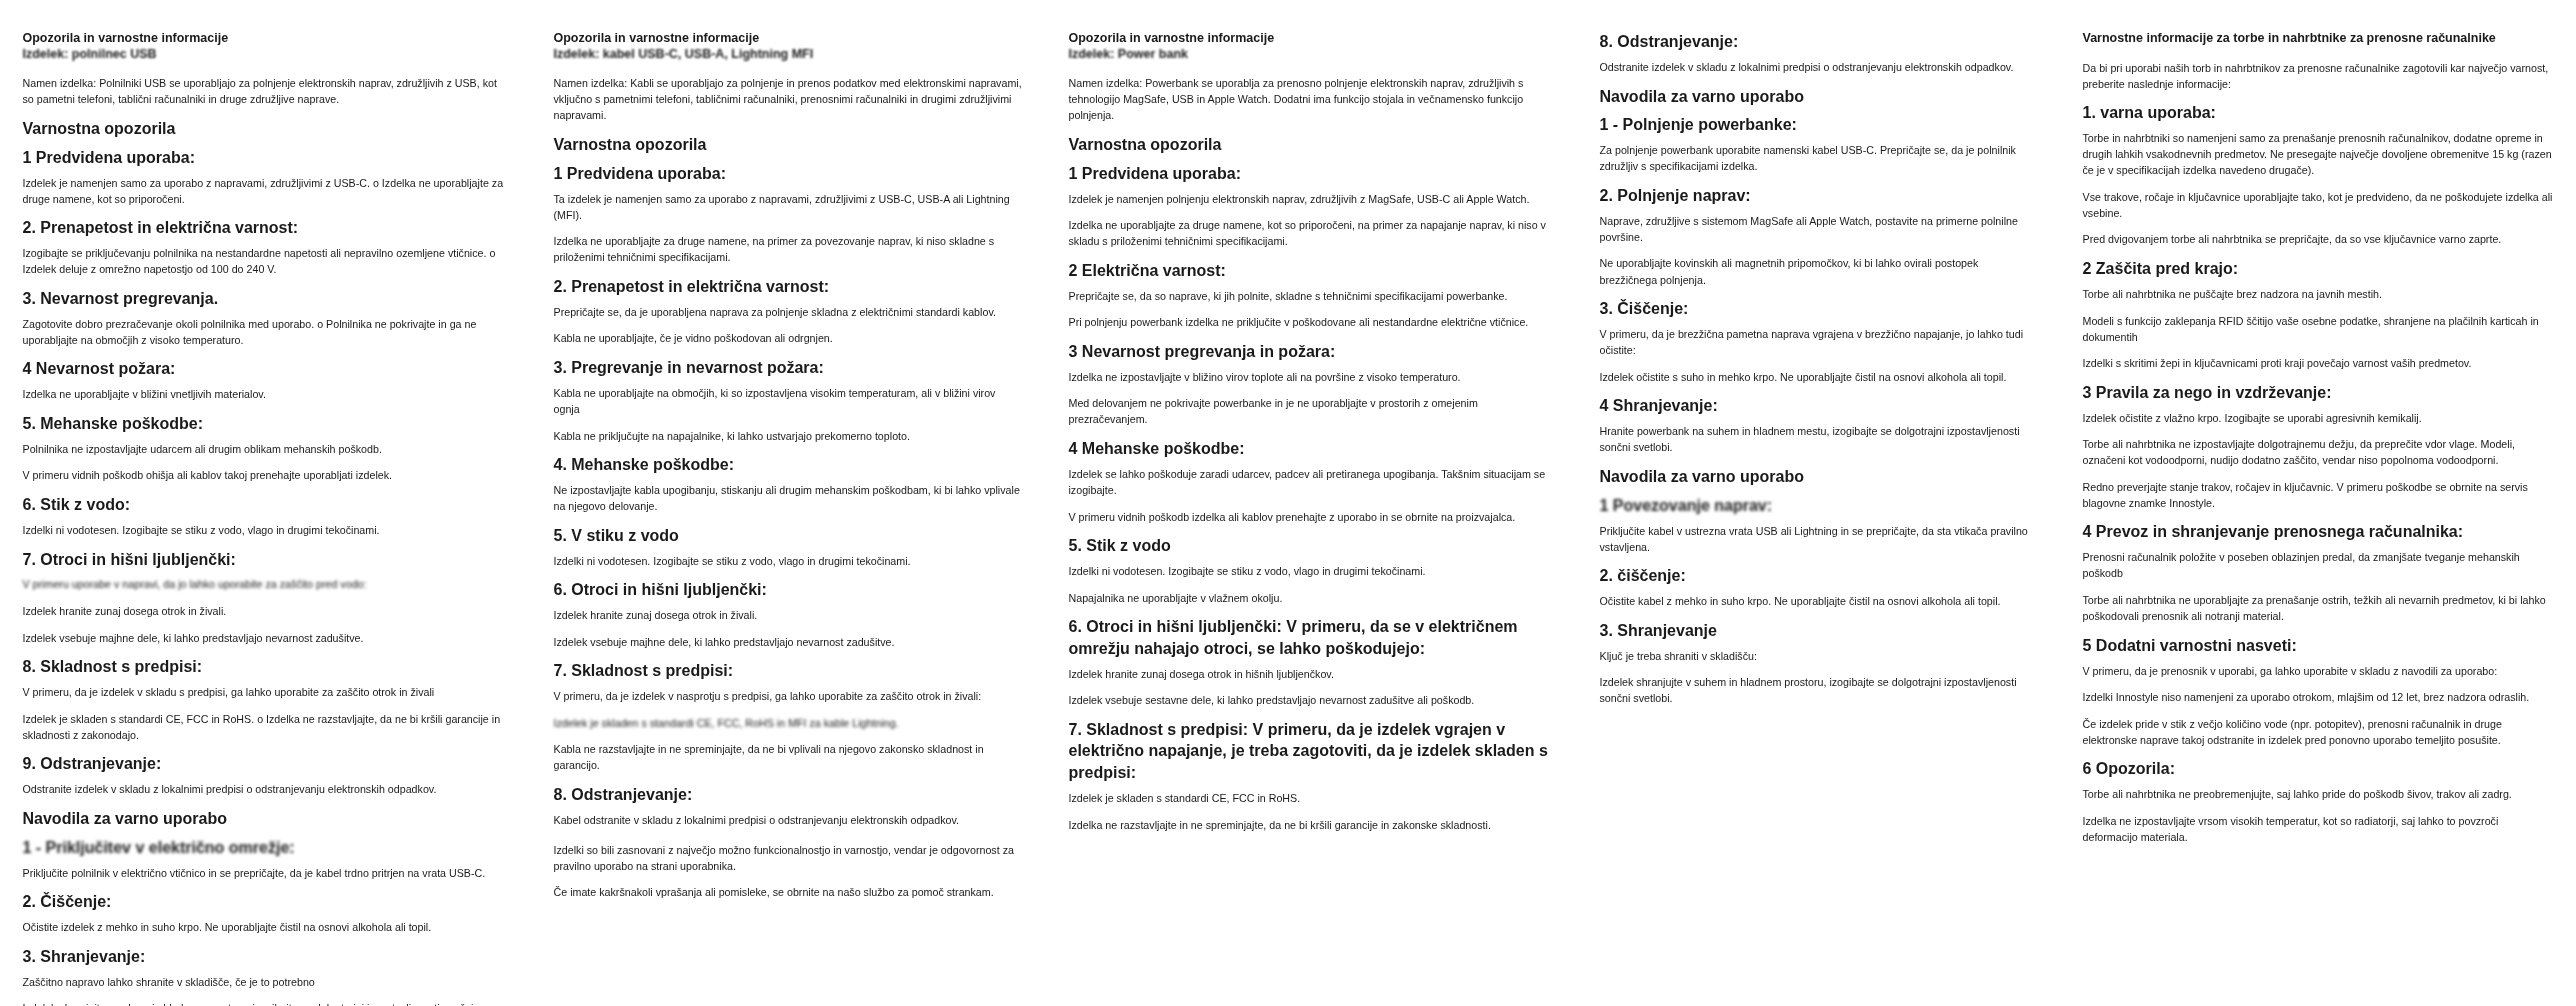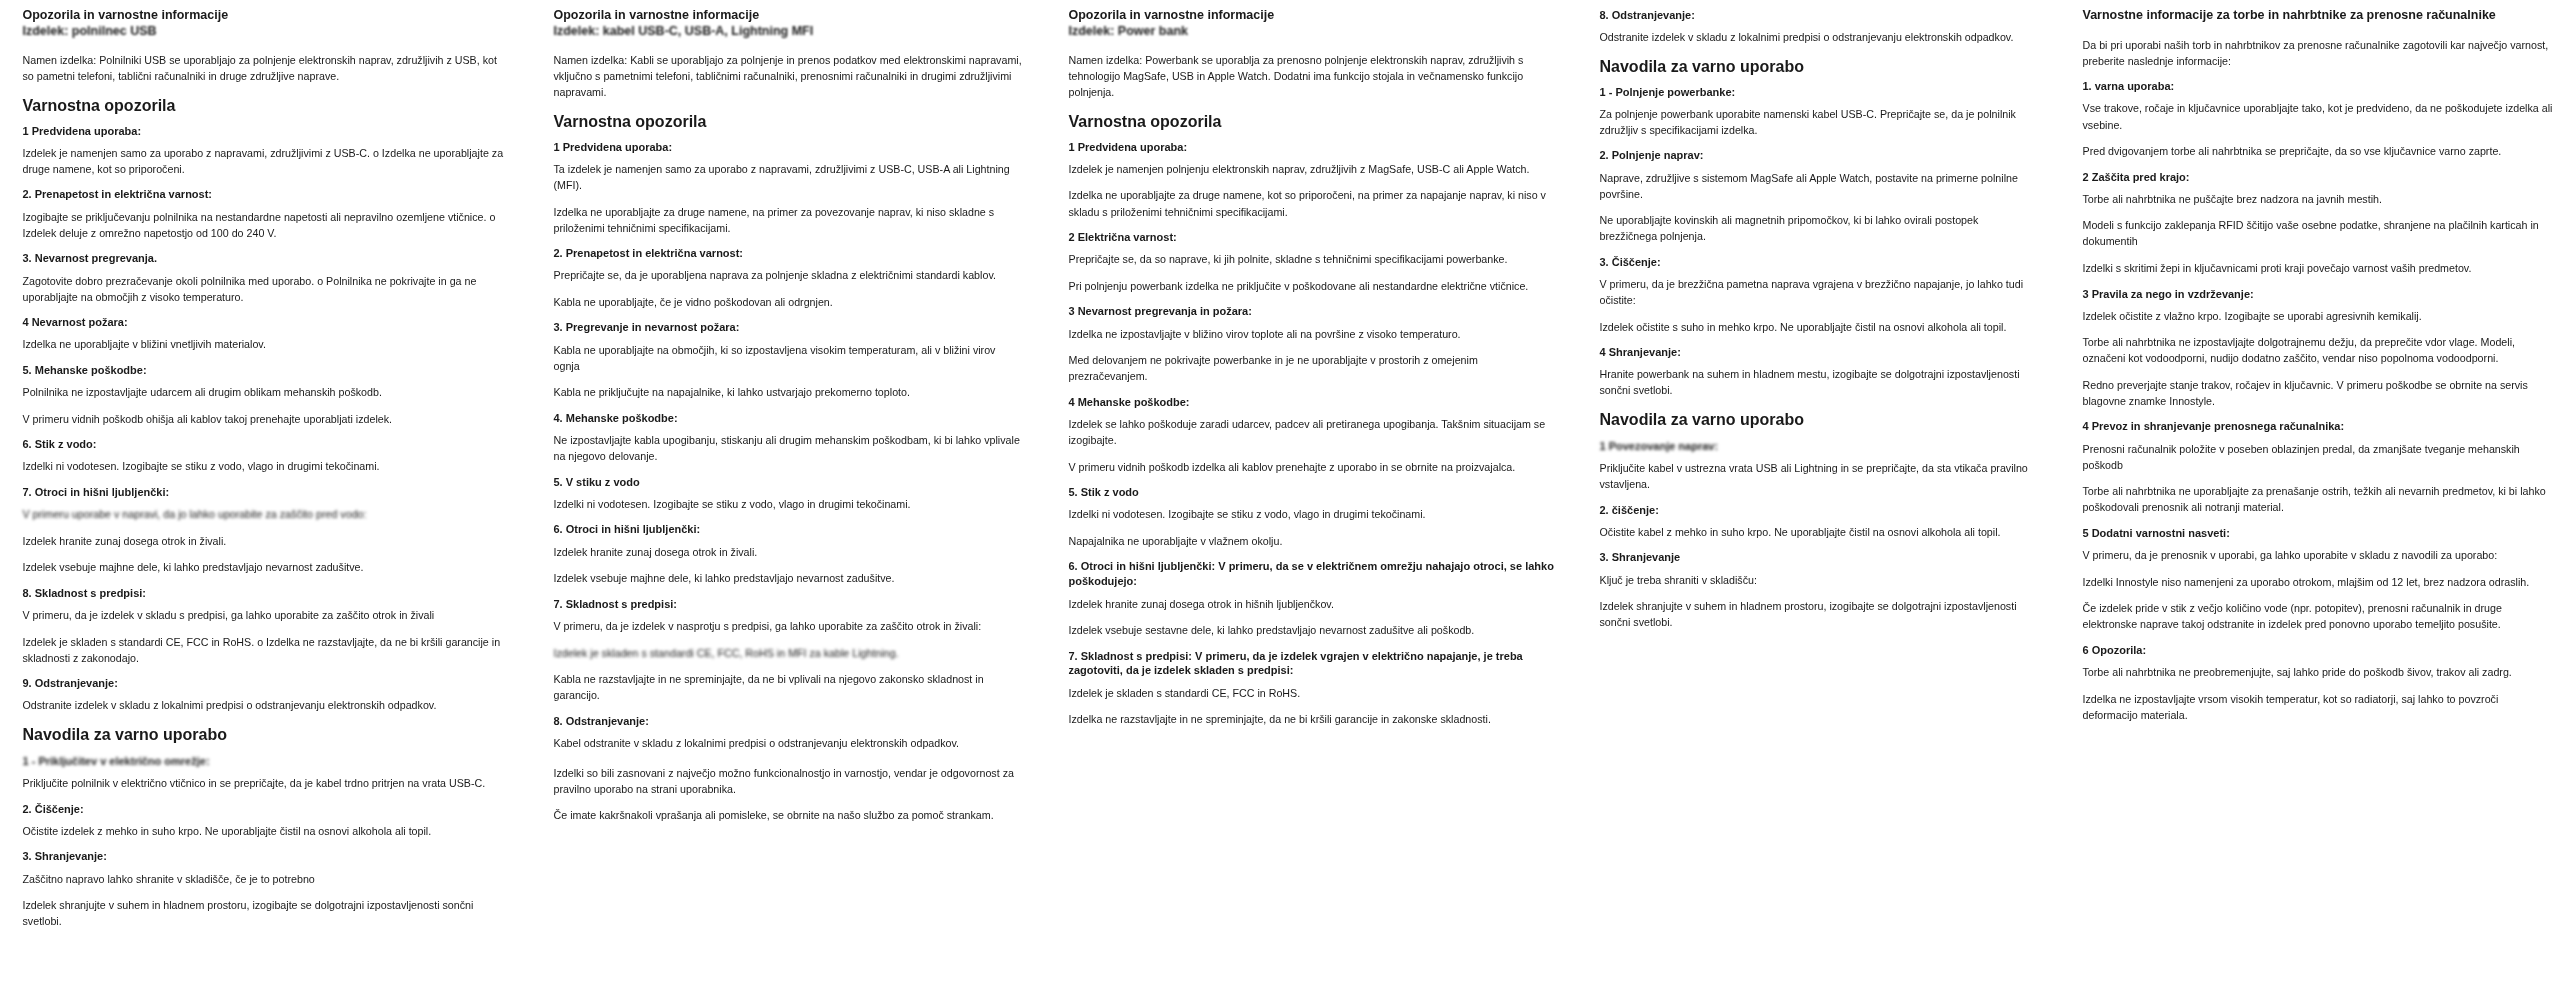--- a/index.html
+++ b/index.html
@@ -14,21 +14,21 @@
     color: #1a1a1a;
     overflow: hidden;
   }
   .page {
     display: flex;
     flex-direction: row;
     align-items: flex-start;
     width: 2576px;
     height: 1006px;
     box-sizing: border-box;
-    padding: 8px 0 0 0;
+    padding: 31px 0 0 0;
   }
   .col {
     box-sizing: border-box;
     padding: 0 22.5px 0 22.5px;
     height: 1006px;
   }
   .col-1 { width: 531px; }
   .col-2 { width: 515px; }
   .col-3 { width: 531px; }
   .col-4 { width: 483px; }
@@ -40,21 +40,21 @@
     margin: 0 0 13px 0;
     line-height: 1.25;
   }
   .h-strong {
     font-size: 16px;
     font-weight: bold;
     line-height: 1.35;
     margin: 0 0 7.2px 0;
   }
   .h-sub {
-    font-size: 11px;
+    font-size: 16px;
     font-weight: bold;
     line-height: 1.35;
     margin: 0 0 6.4px 0;
   }
   p.txt {
     font-size: 10.7px;
     line-height: 1.5;
     margin: 0 0 10.5px 0;
   }
   .spacer-sm { height: 3.2px; }
@@ -207,20 +207,21 @@
     </div>
   </div>
 
   <div class="col col-5">
     <div class="doc-title">
       <span>Varnostne informacije za torbe in nahrbtnike za prenosne računalnike</span>
     </div>
     <div>
       <p class="txt">Da bi pri uporabi naših torb in nahrbtnikov za prenosne računalnike zagotovili kar največjo varnost, preberite naslednje informacije:</p>
       <div class="h-sub">1. varna uporaba:</div>
+      <p class="txt">Torbe in nahrbtniki so namenjeni samo za prenašanje prenosnih računalnikov, dodatne opreme in drugih lahkih vsakodnevnih predmetov. Ne presegajte največje dovoljene obremenitve 15 kg (razen če je v specifikacijah izdelka navedeno drugače).</p>
       <p class="txt">Vse trakove, ročaje in ključavnice uporabljajte tako, kot je predvideno, da ne poškodujete izdelka ali vsebine.</p>
       <p class="txt">Pred dvigovanjem torbe ali nahrbtnika se prepričajte, da so vse ključavnice varno zaprte.</p>
       <div class="h-sub">2 Zaščita pred krajo:</div>
       <p class="txt">Torbe ali nahrbtnika ne puščajte brez nadzora na javnih mestih.</p>
       <p class="txt">Modeli s funkcijo zaklepanja RFID ščitijo vaše osebne podatke, shranjene na plačilnih karticah in dokumentih</p>
       <p class="txt">Izdelki s skritimi žepi in ključavnicami proti kraji povečajo varnost vaših predmetov.</p>
       <div class="h-sub">3 Pravila za nego in vzdrževanje:</div>
       <p class="txt">Izdelek očistite z vlažno krpo. Izogibajte se uporabi agresivnih kemikalij.</p>
       <p class="txt">Torbe ali nahrbtnika ne izpostavljajte dolgotrajnemu dežju, da preprečite vdor vlage. Modeli, označeni kot vodoodporni, nudijo dodatno zaščito, vendar niso popolnoma vodoodporni.</p>
       <p class="txt">Redno preverjajte stanje trakov, ročajev in ključavnic. V primeru poškodbe se obrnite na servis blagovne znamke Innostyle.</p>

